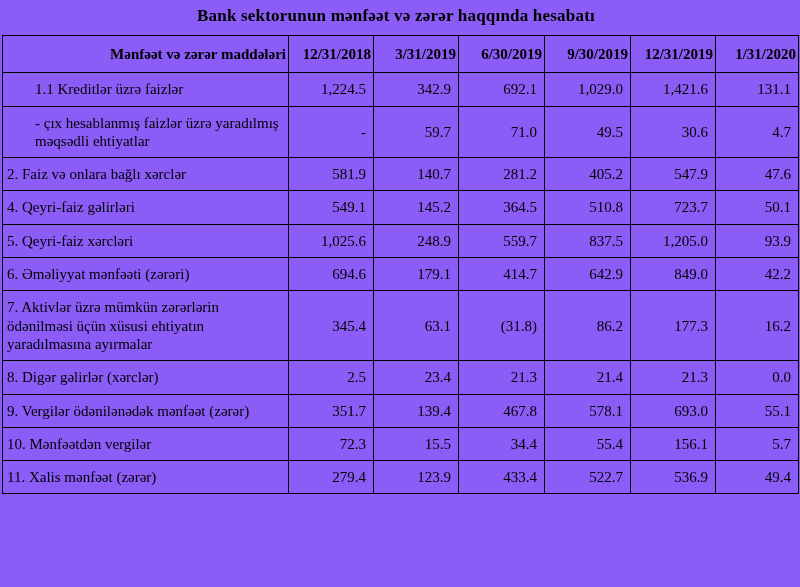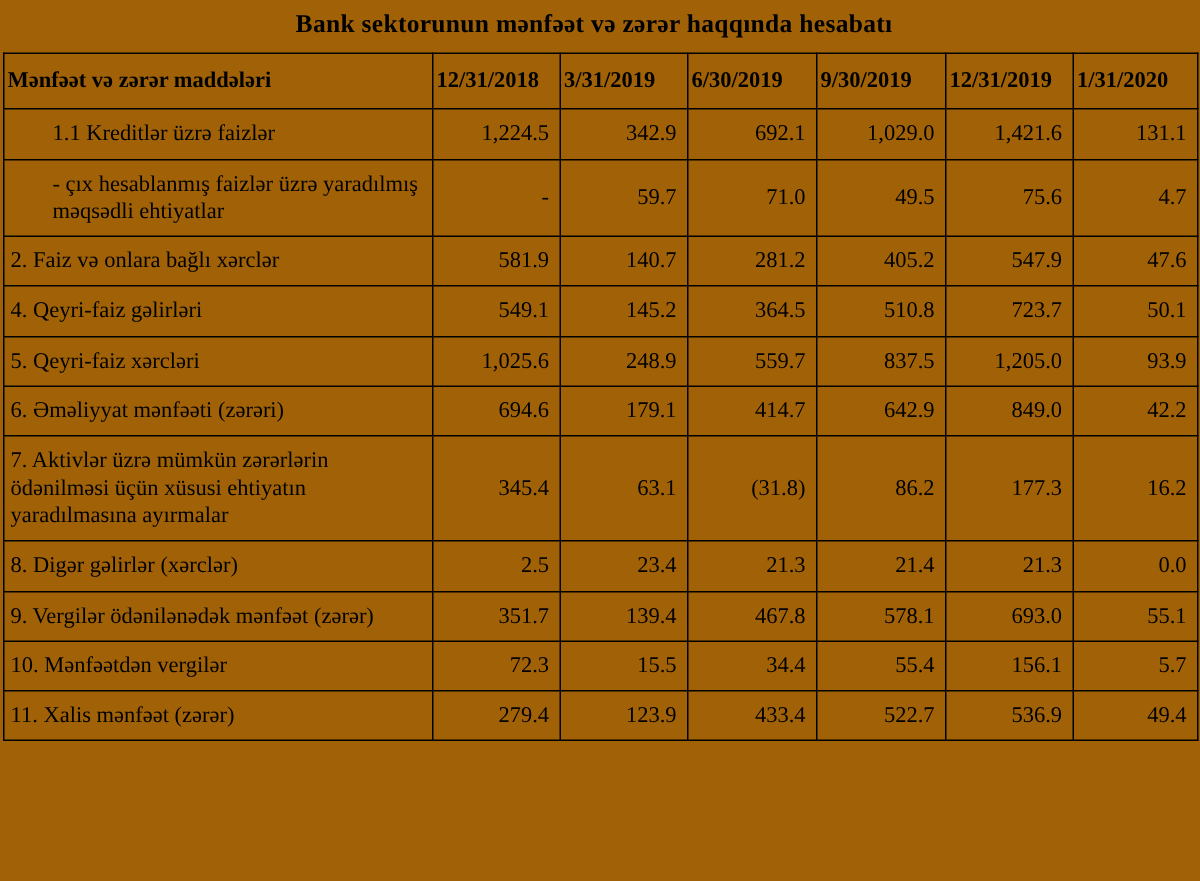--- a/index.html
+++ b/index.html
@@ -7,21 +7,21 @@
     padding: 0;
     background: #ffffff;
     color: #000000;
     font-family: "Liberation Serif", serif;
   }
   .page {
     width: 800px;
     height: 587px;
     box-sizing: border-box;
     padding: 3px 10px 2px 2px;
-    background: #a16207;
+    background: #8b5cf6;
   }
   .report-title {
     font-size: 17px;
     font-weight: bold;
     text-align: center;
     margin: 3px 0 9px 0;
     letter-spacing: 0.2px;
   }
   table.report {
     border-collapse: collapse;
@@ -31,21 +31,21 @@
   table.report th,
   table.report td {
     border: 1px solid #000000;
     font-size: 15px;
     line-height: 1.22;
     vertical-align: middle;
     box-sizing: border-box;
   }
   table.report th {
     font-weight: bold;
-    text-align: left;
+    text-align: right;
     padding: 9px 2px;
   }
   td.label-cell {
     text-align: left;
     padding: 7px 6px 7px 4px;
   }
   td.label-cell.indent-1 {
     padding-left: 32px;
   }
   td.num-cell {
@@ -90,21 +90,21 @@
     <td class="num-cell">1,029.0</td>
     <td class="num-cell">1,421.6</td>
     <td class="num-cell">131.1</td>
   </tr>
         <tr>
     <td class="label-cell indent-1">-  çıx hesablanmış faizlər üzrə yaradılmış məqsədli ehtiyatlar</td>
     <td class="num-cell">-</td>
     <td class="num-cell">59.7</td>
     <td class="num-cell">71.0</td>
     <td class="num-cell">49.5</td>
-    <td class="num-cell">75.6</td>
+    <td class="num-cell">30.6</td>
     <td class="num-cell">4.7</td>
   </tr>
         <tr>
     <td class="label-cell">2. Faiz və onlara bağlı xərclər</td>
     <td class="num-cell">581.9</td>
     <td class="num-cell">140.7</td>
     <td class="num-cell">281.2</td>
     <td class="num-cell">405.2</td>
     <td class="num-cell">547.9</td>
     <td class="num-cell">47.6</td>

